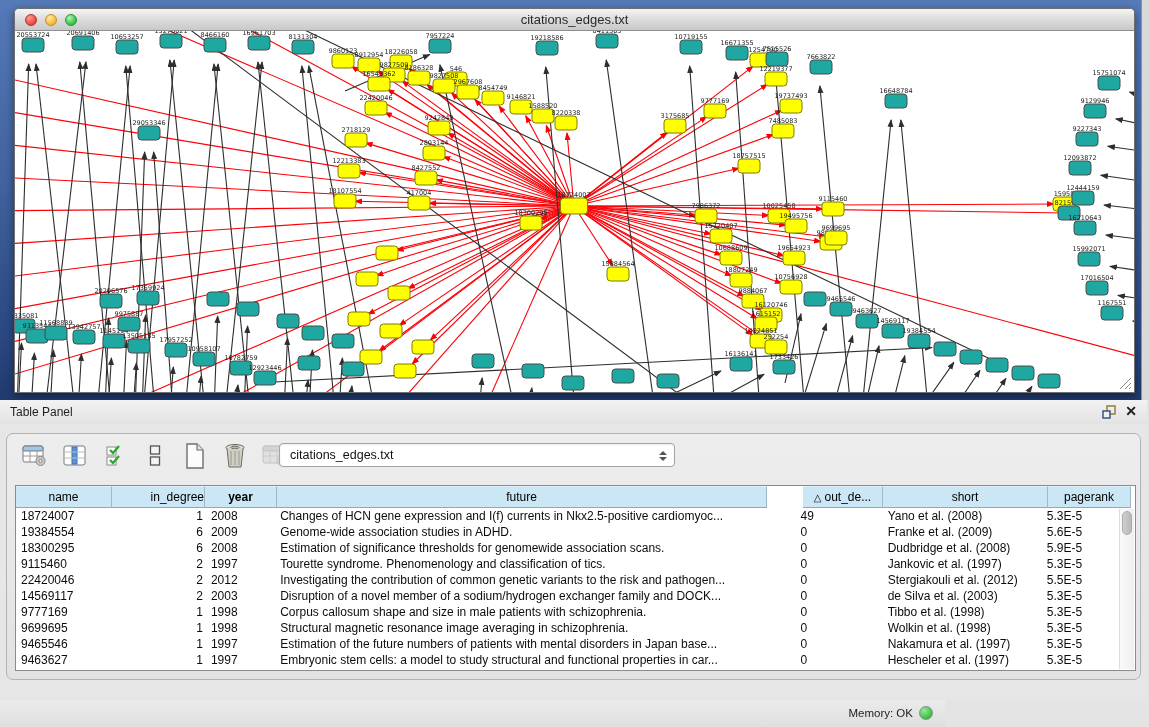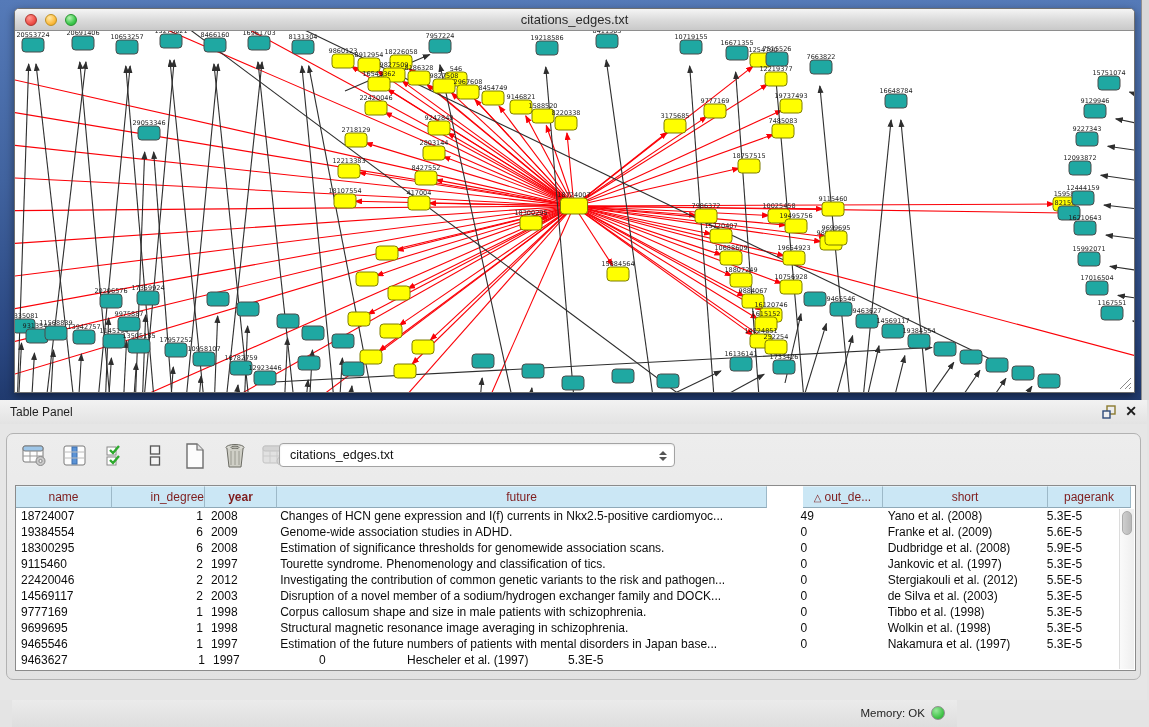--- a/index.html
+++ b/index.html
@@ -46,21 +46,21 @@
   .combo-stepper { position:absolute; right:6px; top:4px; width:10px; height:16px;
     display:flex; flex-direction:column; align-items:center; justify-content:center; gap:2px;}
   .combo-stepper span { width:0; height:0; border-left:4px solid transparent; border-right:4px solid transparent; }
   .step-up { border-bottom:4px solid #555; }
   .step-dn { border-top:4px solid #555; }
 
   .table-wrap { position:absolute; left:8px; top:51px; width:1121px; height:186px;
     background:#fff; border:1px solid #8b8b8b; overflow:hidden; }
   .thead { display:flex; height:22px; background:#fff; }
   .th { background:#cbe7f5; border-right:1px solid #9db9c8; border-bottom:1px solid #8fa9b8;
-    border-top:1px solid #e2f1f9; font-size:12px; color:#7f1d1d; text-align:center; line-height:21px;
+    border-top:1px solid #e2f1f9; font-size:12px; color:#000000; text-align:center; line-height:21px;
     white-space:nowrap; overflow:hidden; }
   .th.filler { background:#fff; border:none; flex:1; }
   .sort-tri { font-size:10px; margin-right:3px; }
   .tbody { position:absolute; left:0; top:22px; right:16px; bottom:0; }
   .tr { display:flex; height:16px; }
   .td { font-size:12px; color:#0c0c0c; line-height:16px; white-space:nowrap; overflow:hidden; }
   .c-name{width:96px; padding-left:5px;} .c-ind{width:93px; padding-left:8px;text-align:right;}
   .c-year{width:72px; padding-left:8px;} .c-title{width:490px; padding-left:6px;}
   .c-out{width:80px; padding-left:6px;margin-left:36px;} .c-short{width:165px; padding-left:14px;}
   .c-page{width:83px; padding-left:10px;}
@@ -72,21 +72,21 @@
   .tabs-row { position:absolute; left:0; right:0; top:274px; display:flex; justify-content:center; }
   .seg { display:flex; border:1px solid #9d9d9d; border-radius:5px; overflow:hidden;
     background:#fff; box-shadow:0 1px 1px rgba(255,255,255,.8); }
   .seg-btn { font-size:12.5px; color:#1c1c1c; padding:2px 16px; line-height:16px;
     border-right:1px solid #b5b5b5; background:linear-gradient(180deg,#ffffff,#f2f2f2); }
   .seg-btn:last-child { border-right:none; }
   .seg-btn.selected { background:linear-gradient(180deg,#8c8c8c,#6e6e6e); color:#f4f4f4;
     border-right:1px solid #6a6a6a; }
 
   
-  .status-bar { position:absolute; left:12px; top:700px; width:945px; height:27px;
+  .status-bar { position:absolute; left:0; top:700px; width:945px; height:27px;
     background:linear-gradient(180deg,#ebebeb,#dedede); }
   .memory-label { position:absolute; right:32px; top:7px; font-size:11.5px; color:#1d1d1d; }
   .memory-dot { position:absolute; right:12px; top:6px; width:14px; height:14px; border-radius:50%;
     background:radial-gradient(circle at 35% 30%,#98e89b,#3fc246 65%,#2e9e35); border:1px solid #8f8f8f; }
 </style>
 </head>
 <body>
 
 <div class="desktop">
   <div class="graph-window">
@@ -881,20 +881,21 @@
             <div class="td c-year">1997</div>
             <div class="td c-title">Estimation of the future numbers of patients with mental disorders in Japan base...</div>
             <div class="td c-out">0</div>
             <div class="td c-short">Nakamura et al. (1997)</div>
             <div class="td c-page">5.3E-5</div>
           </div>
           <div class="tr">
             <div class="td c-name">9463627</div>
             <div class="td c-ind">1</div>
             <div class="td c-year">1997</div>
+            <div class="td c-title">Embryonic stem cells: a model to study structural and functional properties in car...</div>
             <div class="td c-out">0</div>
             <div class="td c-short">Hescheler et al. (1997)</div>
             <div class="td c-page">5.3E-5</div>
           </div>
         </div>
       <div class="vscroll">
         <div class="vthumb"></div>
       </div>
     </div>
 

